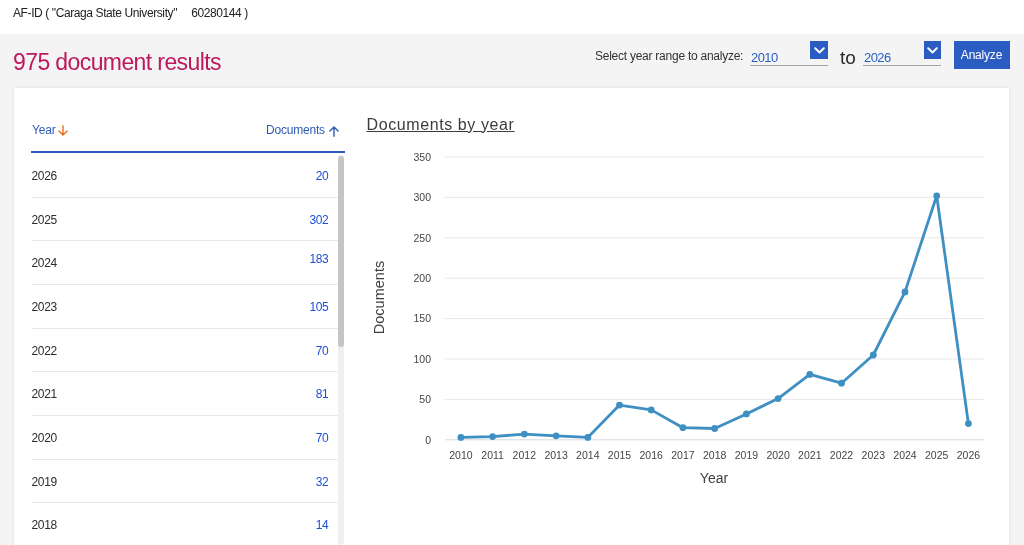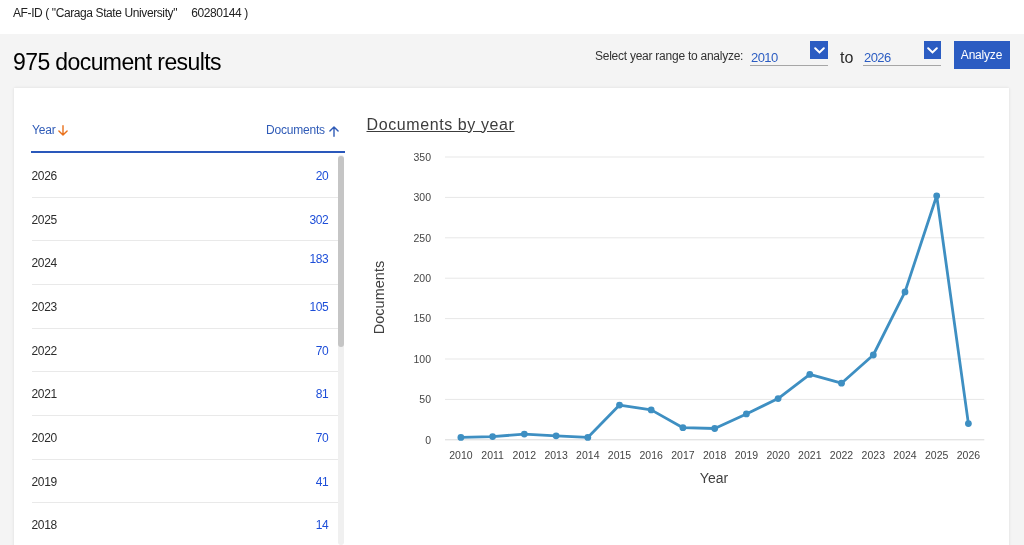--- a/index.html
+++ b/index.html
@@ -1,27 +1,27 @@
 <!DOCTYPE html>
 <html><head>
 <meta charset="utf-8">
 <style>
 * { margin:0; padding:0; box-sizing:border-box; }
 html,body { width:1024px; height:545px; overflow:hidden; }
 body { font-family:"Liberation Sans", sans-serif; background:#f4f4f4; position:relative; }
 .topbar { position:absolute; left:0; top:0; width:1024px; height:34px; background:#ffffff; }
 .topbar .q { position:absolute; left:13px; top:7px; font-size:12px; line-height:12px; letter-spacing:-0.4px; color:#222222; }
-.heading { position:absolute; left:13px; top:50px; font-size:23px; line-height:24px; letter-spacing:-0.6px; color:#000000; }
+.heading { position:absolute; left:13px; top:50px; font-size:23px; line-height:24px; letter-spacing:-0.6px; color:#be185d; }
 .ctl-label { position:absolute; top:50px; left:595px; font-size:12px; line-height:12px; letter-spacing:-0.25px; color:#333333; }
 .sel { position:absolute; top:41px; height:24.5px; }
 .sel .val { position:absolute; left:1px; top:9.5px; font-size:13px; line-height:14px; letter-spacing:-0.6px; color:#2b5cc2; }
 .sel .ul { position:absolute; left:0; bottom:0; width:100%; height:1px; background:#a6a6a6; }
 .sel .chev { position:absolute; right:0; top:0; width:17.5px; height:18px; background:#2b5cc2; }
 .sel .chev svg { position:absolute; left:3.5px; top:5.5px; }
-.to { position:absolute; top:51px; left:840px; font-size:16px; line-height:14px; color:#2a2a2a; }
+.to { position:absolute; top:51px; left:840px; font-size:19px; line-height:14px; color:#2a2a2a; }
 .analyze { position:absolute; left:953.5px; top:40.5px; width:56px; height:28px; background:#2b5cc2; color:#ffffff; font-size:12px; letter-spacing:-0.2px; text-align:center; line-height:28px; }
 .panel { position:absolute; left:14px; top:88px; width:995px; height:512px; background:#ffffff; box-shadow:0 0 3px rgba(0,0,0,0.10); }
 .th-year { position:absolute; left:32px; top:123.6px; font-size:12px; line-height:13px; letter-spacing:-0.2px; color:#2f5bb7; }
 .th-docs { position:absolute; left:266px; top:123.6px; font-size:12px; line-height:13px; letter-spacing:-0.2px; color:#2f5bb7; }
 .arrow { position:absolute; }
 .hline { position:absolute; left:31px; top:151px; width:314.4px; height:2px; background:#2a58bb; }
 .row-year { position:absolute; left:31.5px; font-size:12px; line-height:13px; letter-spacing:-0.3px; color:#2c2c2c; }
 .row-num { position:absolute; left:0; width:328.5px; text-align:right; font-size:12px; line-height:13px; letter-spacing:-0.3px; color:#1d4ed8; }
 .rdiv { position:absolute; left:32px; width:305.5px; height:1px; background:#e9e9e9; }
 .sbtrack { position:absolute; left:338px; top:155px; width:5.5px; height:390px; background:#f0f0f0; border-radius:3px; }
@@ -83,21 +83,21 @@
 <div class="row-year" style="top:344.6px">2022</div>
 <div class="row-num" style="top:344.6px">70</div>
 <div class="rdiv" style="top:371.3px"></div>
 <div class="row-year" style="top:388.3px">2021</div>
 <div class="row-num" style="top:388.3px">81</div>
 <div class="rdiv" style="top:415.0px"></div>
 <div class="row-year" style="top:432.0px">2020</div>
 <div class="row-num" style="top:432.0px">70</div>
 <div class="rdiv" style="top:458.7px"></div>
 <div class="row-year" style="top:475.7px">2019</div>
-<div class="row-num" style="top:475.7px">41</div>
+<div class="row-num" style="top:475.7px">32</div>
 <div class="rdiv" style="top:502.4px"></div>
 <div class="row-year" style="top:519.4px">2018</div>
 <div class="row-num" style="top:519.4px">14</div>
 
 <div class="sbtrack"></div>
 <div class="sbthumb"></div>
 
 <div class="chart-title">Documents by year</div>
 <svg class="chartsvg" width="1024" height="545">
   <line x1="445" y1="439.8" x2="984.3" y2="439.8" stroke="#d9d9d9" stroke-width="1"></line>

